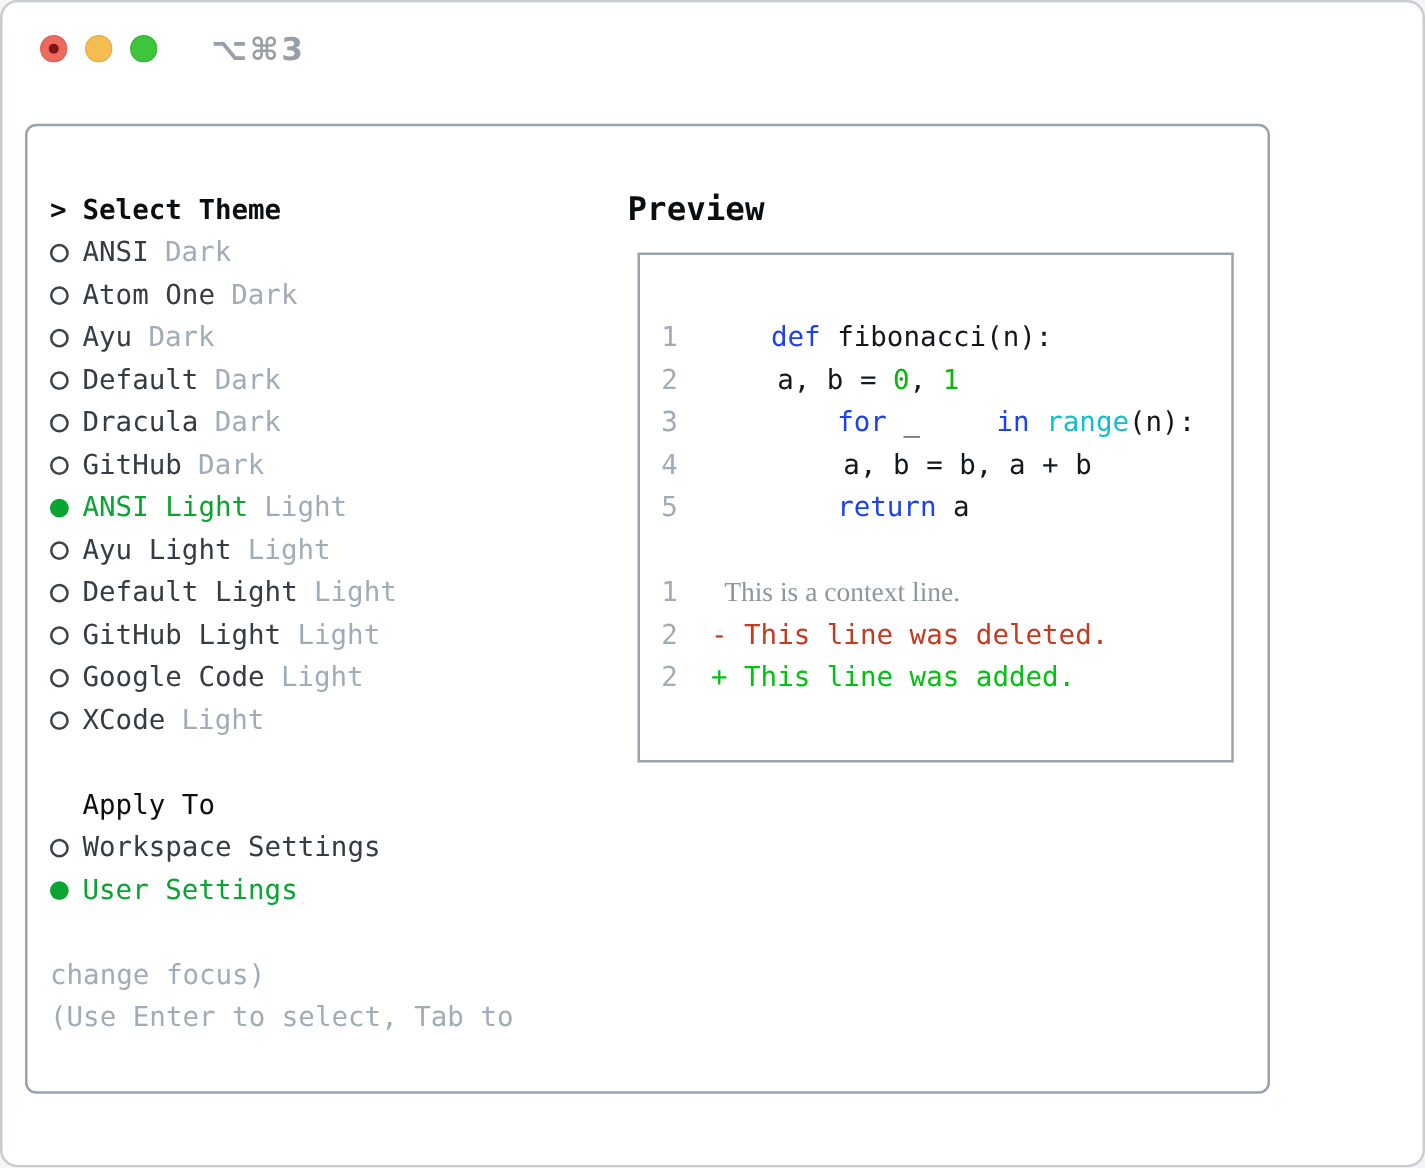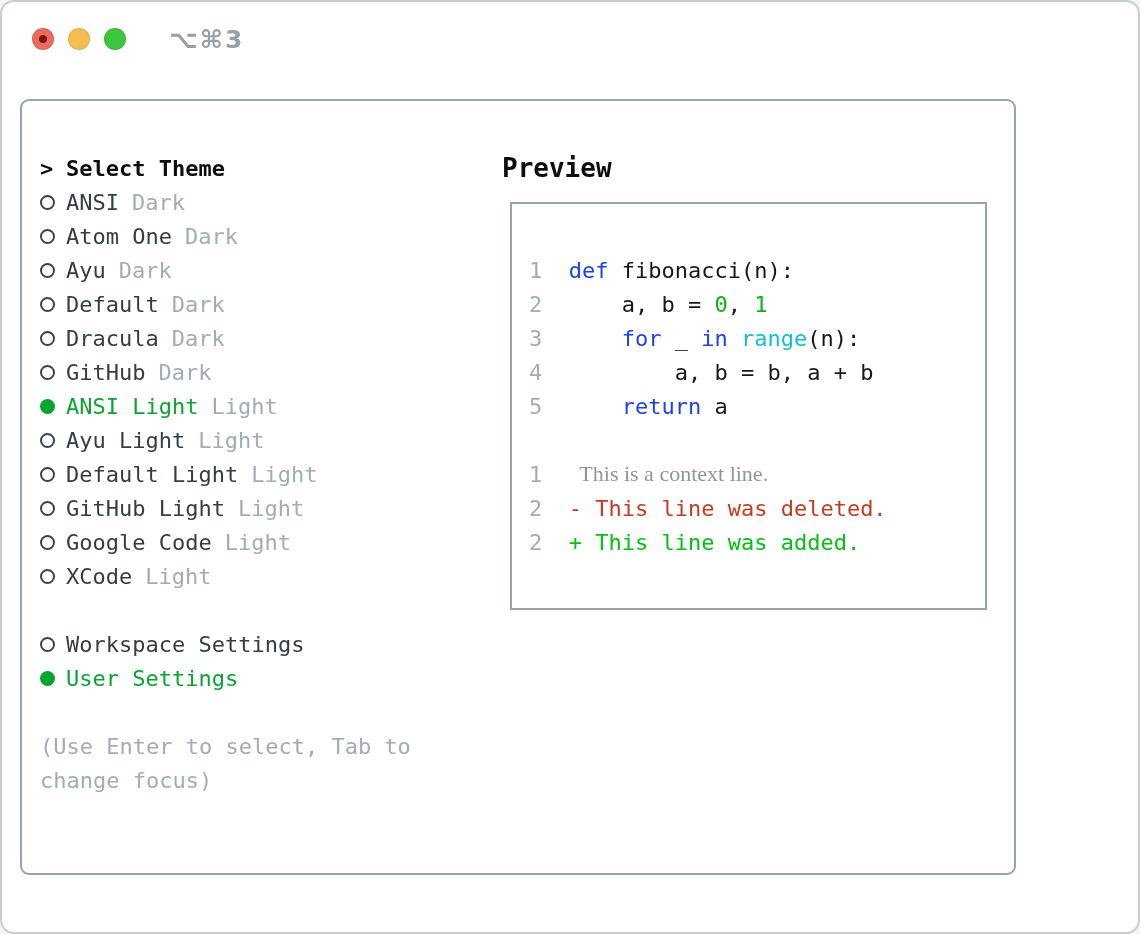--- a/index.html
+++ b/index.html
@@ -44,21 +44,21 @@
     font-size:26px;font-weight:bold;color:var(--header_text,#0b0e11);
   }
   .preview-box{
     position:absolute;left:508px;top:200px;width:477px;height:408px;box-sizing:border-box;
     border:2px solid var(--border_gray,#99a3ae);background:#fff;
   }
   .code-area{position:absolute;left:527px;top:251px;}
   .code-line{height:34px;display:flex;align-items:center;white-space:pre;font-size:22px;color:var(--code_text,#14181c);}
   .gutter{display:inline-block;width:3ch;color:var(--linenum_gray,#a2acb7);}
   .tok-plain{color:var(--code_text,#14181c);}
-  .tok-kw{color:var(--keyword_blue,#1c41ee);}
+  .tok-kw{color:var(--keyword_blue,#1c41ee);margin-left:48px;}
   .tok-fn{color:var(--builtin_cyan,#10bfcd);}
   .tok-num{color:var(--literal_green,#0ab60e);}
   .tok-ctx{color:var(--context_gray,#8d959d);font-family:Liberation Serif, serif;}
   .tok-del{color:var(--deleted_red,#c43b20);}
   .tok-add{color:var(--added_green,#03c112);text-align:center;}
 </style>
 </head>
 <body>
 
 <div class="window">
@@ -88,27 +88,31 @@
         <div class="row"><span class="marker"><span class="ring"></span></span><span class="opt-name">Dracula</span><span class="opt-variant">Dark</span></div>
         <div class="row"><span class="marker"><span class="ring"></span></span><span class="opt-name">GitHub</span><span class="opt-variant">Dark</span></div>
         <div class="row"><span class="marker"><span class="dotsel"></span></span><span class="opt-name selected">ANSI Light</span><span class="opt-variant">Light</span></div>
         <div class="row"><span class="marker"><span class="ring"></span></span><span class="opt-name">Ayu Light</span><span class="opt-variant">Light</span></div>
         <div class="row"><span class="marker"><span class="ring"></span></span><span class="opt-name">Default Light</span><span class="opt-variant">Light</span></div>
         <div class="row"><span class="marker"><span class="ring"></span></span><span class="opt-name">GitHub Light</span><span class="opt-variant">Light</span></div>
         <div class="row"><span class="marker"><span class="ring"></span></span><span class="opt-name">Google Code</span><span class="opt-variant">Light</span></div>
         <div class="row"><span class="marker"><span class="ring"></span></span><span class="opt-name">XCode</span><span class="opt-variant">Light</span></div>
       </div>
     <div class="row"></div>
+    <div class="row">
+      <span class="marker"></span>
+      <span class="plain-title">Apply To</span>
+    </div>
     <div id="apply-options">
         <div class="row"><span class="marker"><span class="ring"></span></span><span class="opt-name">Workspace Settings</span></div>
         <div class="row"><span class="marker"><span class="dotsel"></span></span><span class="opt-name selected">User Settings</span></div>
       </div>
     <div class="row"></div>
+    <div class="help-line">change focus)</div>
     <div class="help-line">(Use Enter to select, Tab to</div>
-    <div class="help-line">change focus)</div>
   </div>
 
   <div class="preview-title">Preview</div>
   <div class="preview-box"></div>
   <div class="code-area">
       <div class="code-line"><span class="gutter">1</span><span class="tok-kw">def</span><span class="tok-plain"> fibonacci(n):</span></div>
       <div class="code-line"><span class="gutter">2</span><span class="tok-plain">    a, b = </span><span class="tok-num">0</span><span class="tok-plain">, </span><span class="tok-num">1</span></div>
       <div class="code-line"><span class="gutter">3</span><span class="tok-plain">    </span><span class="tok-kw">for</span><span class="tok-plain"> _ </span><span class="tok-kw">in</span><span class="tok-plain"> </span><span class="tok-fn">range</span><span class="tok-plain">(n):</span></div>
       <div class="code-line"><span class="gutter">4</span><span class="tok-plain">        a, b = b, a + b</span></div>
       <div class="code-line"><span class="gutter">5</span><span class="tok-plain">    </span><span class="tok-kw">return</span><span class="tok-plain"> a</span></div>

